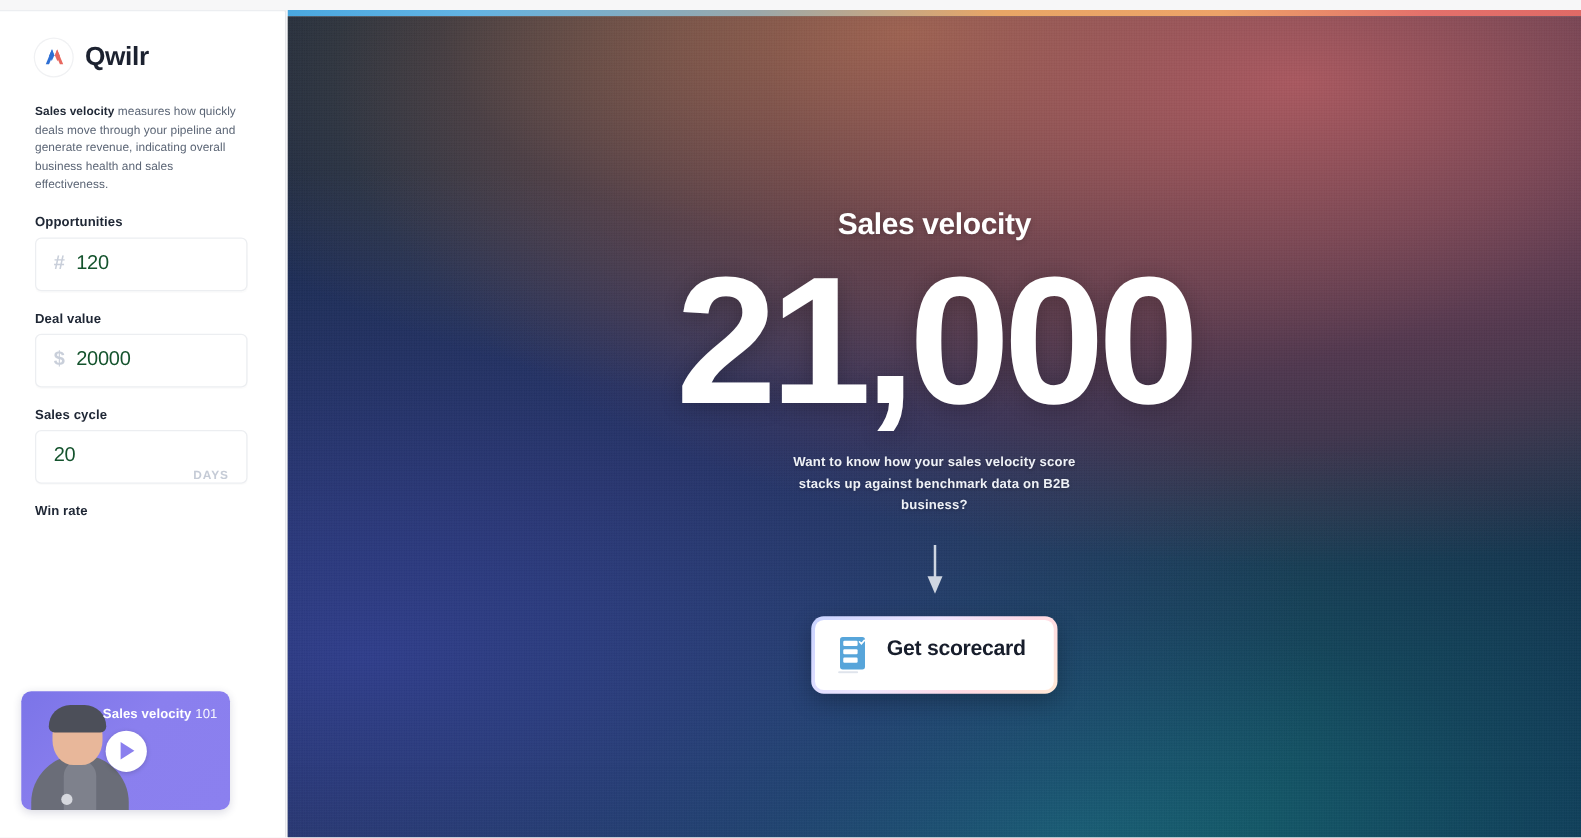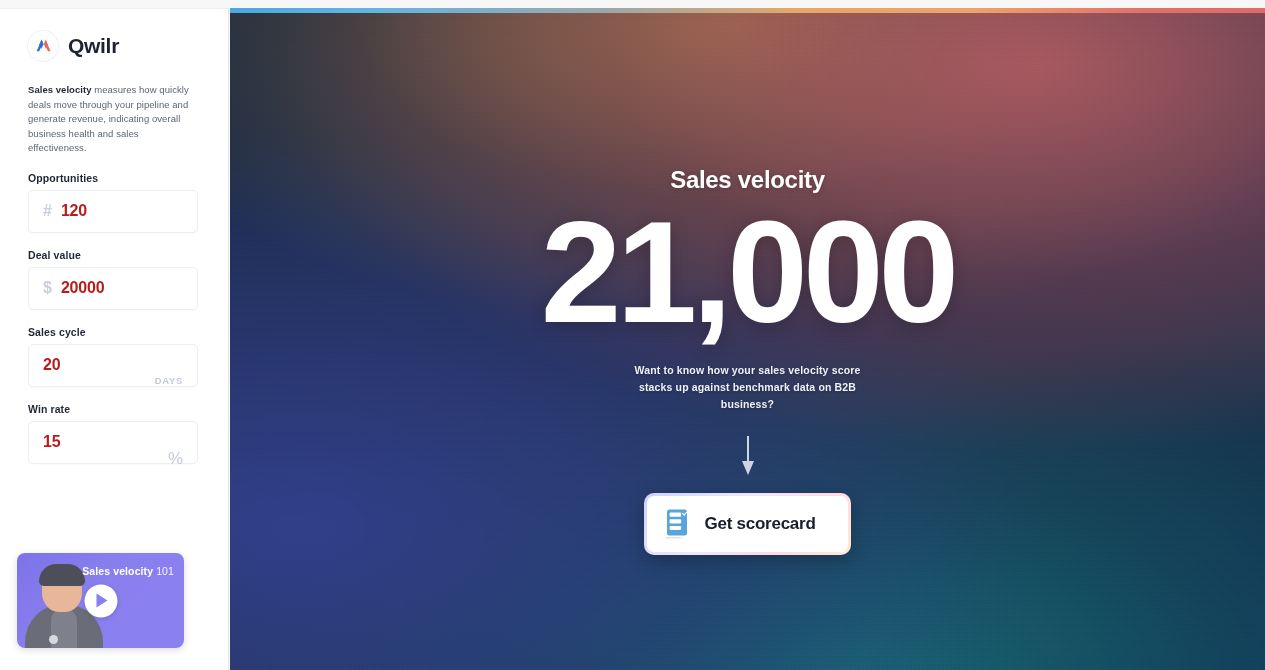--- a/index.html
+++ b/index.html
@@ -49,21 +49,21 @@
     background: #fff;
     display: flex; align-items: center;
     padding: 0 14px;
     box-shadow: 0 1px 1px rgba(20,25,40,0.02);
   }
   .prefix {
     font-size: 16px; color: #c9cfda; font-weight: 700;
     margin-right: 9px; line-height: 1;
   }
   .field-value {
-    font-size: 16px; font-weight: 700; color: #b91c1c;
+    font-size: 16px; font-weight: 400; color: #14532d;
     letter-spacing: -0.2px; line-height: 1;
     flex: 1 1 auto;
   }
   .suffix {
     font-size: 9.5px; color: #c5cbd6; font-weight: 700;
     letter-spacing: 0.7px; line-height: 1; margin-top: 32px;
   }
   .suffix.pct { font-size: 17px; font-weight: 500; letter-spacing: 0; }
 
   
@@ -174,24 +174,24 @@
   }
   .hero-arrow { margin-top: 22px; width: 14px; height: 42px; }
   .cta-wrap {
     margin-top: 16px;
     padding: 3px;
     border-radius: 10px;
     background: linear-gradient(135deg, #c9d3ff 0%, #f0e6ff 40%, #ffd9e4 70%, #ffe9d6 100%);
     box-shadow: 0 6px 18px rgba(0,0,0,0.25);
   }
   .cta {
-    display: flex; align-items: center; gap: 13px;
+    display: flex; gap: 13px;
     background: #ffffff;
     border-radius: 7px;
-    padding: 13px 32px 13px 18px;
+    padding: 13px 22px 13px 18px;
     cursor: pointer;
   }
   .cta-label {
     font-size: 17px; font-weight: 700; color: #171d2b;
     letter-spacing: -0.25px;
   }
 
   
   #scrollbar {
     position: absolute; right: 0; top: 8px; width: 4px; height: 662px;
@@ -244,24 +244,20 @@
     <div class="field-group">
       <div class="field-label">Sales cycle</div>
       <div class="field-box">
         <span class="field-value">20</span>
         <span class="suffix">DAYS</span>
       </div>
     </div>
 
     <div class="field-group">
       <div class="field-label">Win rate</div>
-      <div class="field-box">
-        <span class="field-value">15</span>
-        <span class="suffix pct">%</span>
-      </div>
     </div>
 
     <div class="video-card">
       <div class="video-person">
         <div class="vp-body"></div>
         <div class="vp-head"></div>
         <div class="vp-hair"></div>
         <div class="vp-badge"></div>
       </div>
       <div class="video-title">

